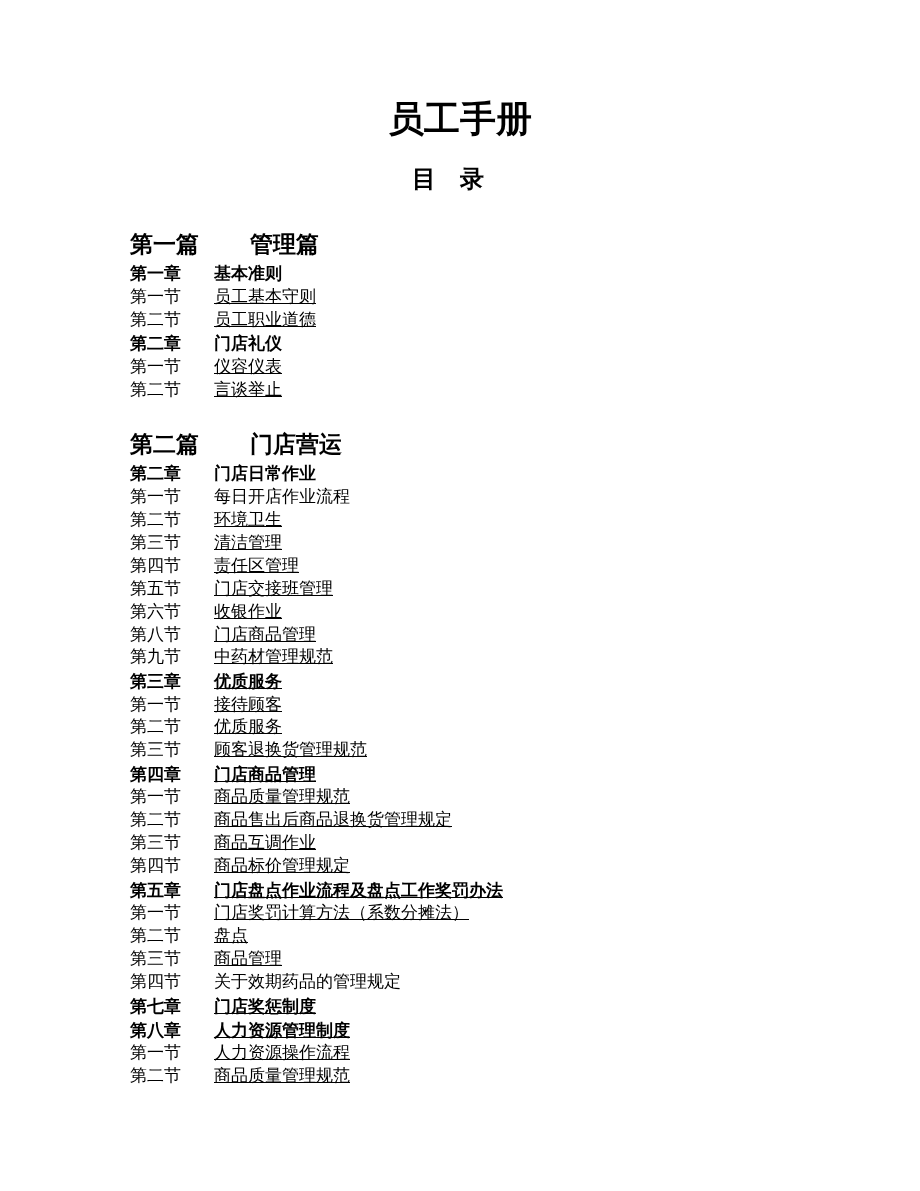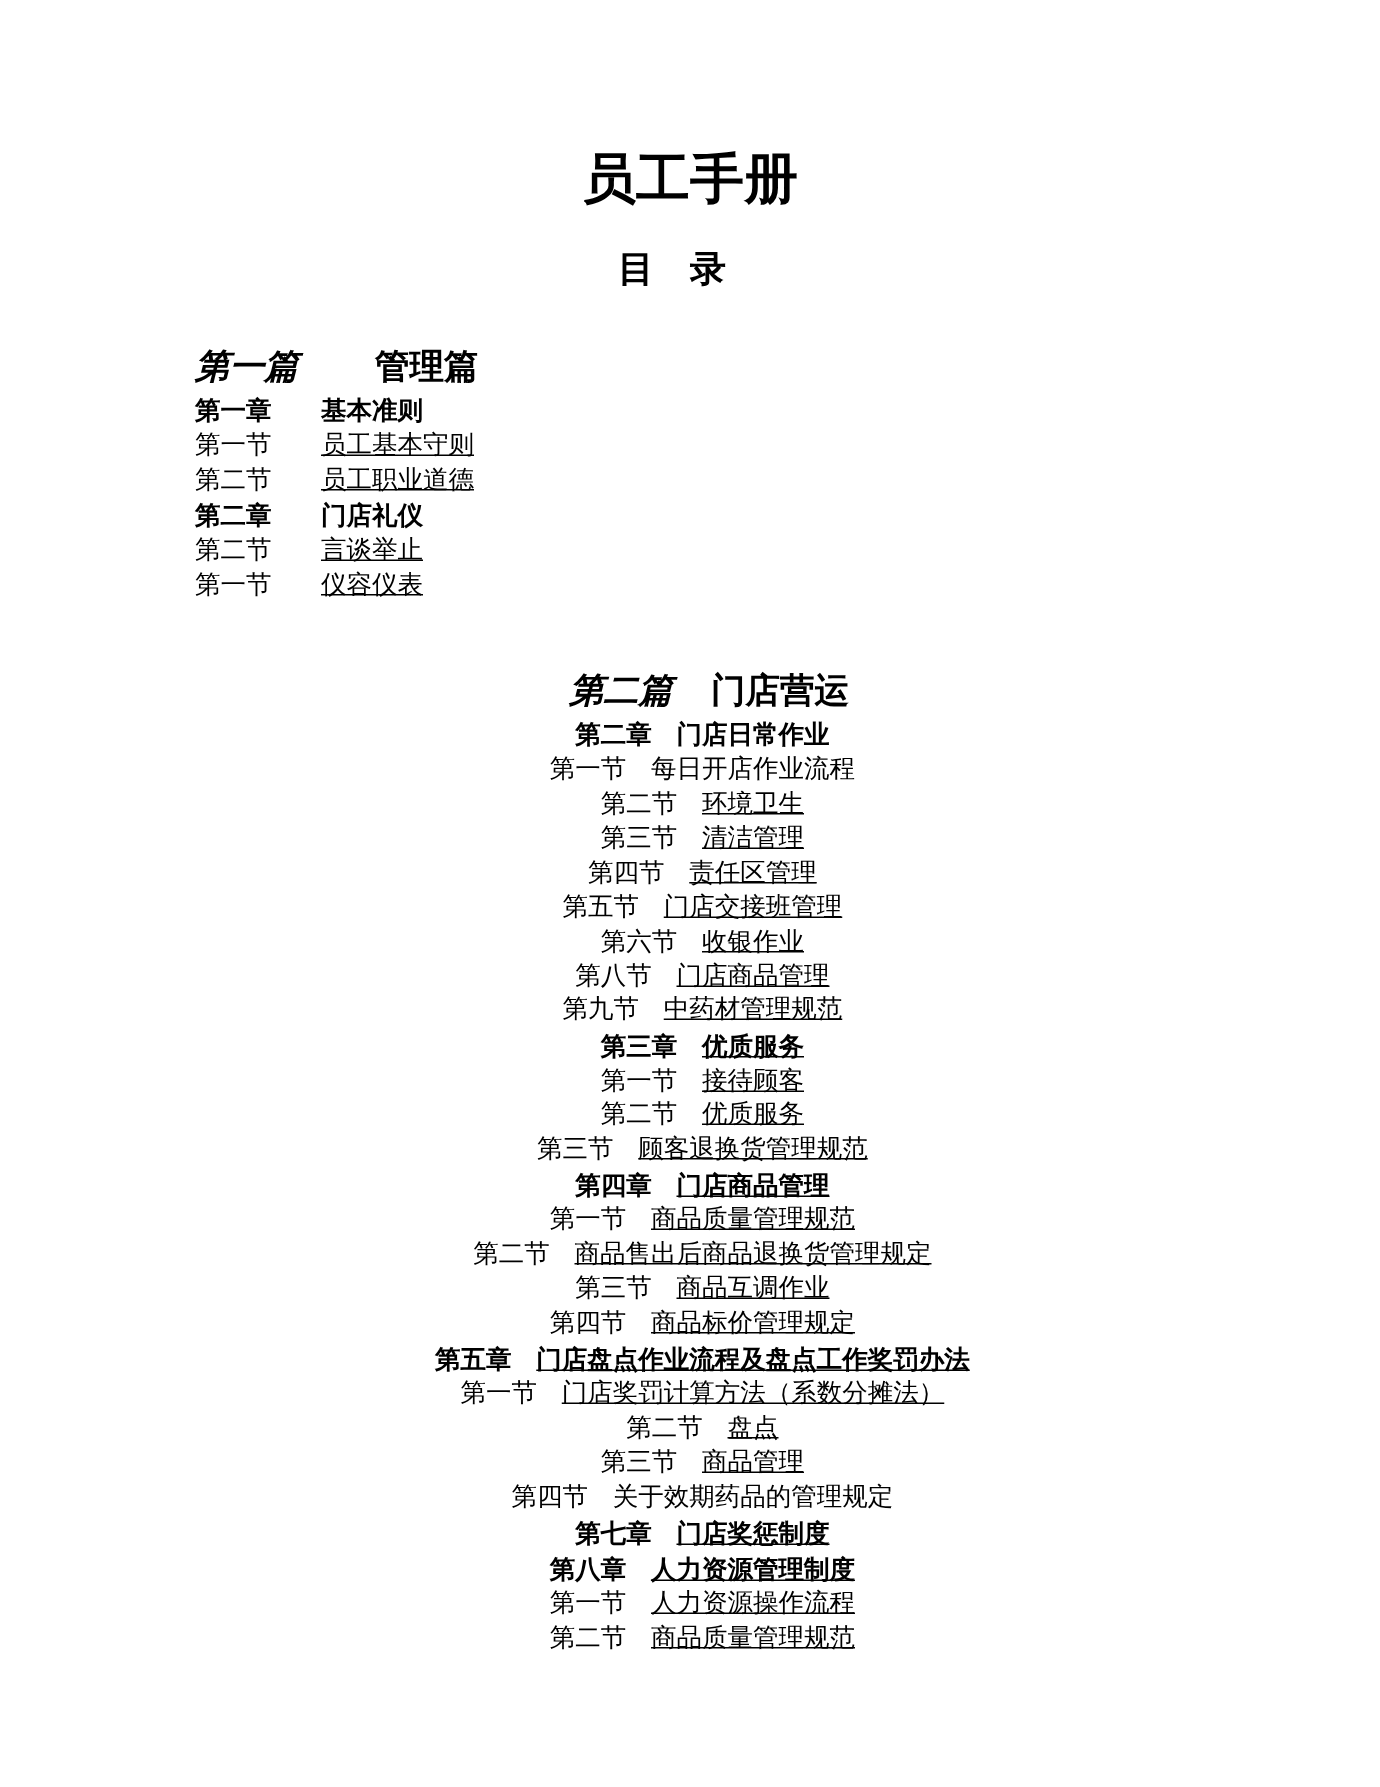--- a/index.html
+++ b/index.html
@@ -19,27 +19,27 @@
       font-family: "SimSun", "宋体", serif;
     }
     .toc-heading {
       text-align: center;
       font-size: 24px;
       font-weight: bold;
       letter-spacing: 24px;
       margin-bottom: 34px;
     }
     .group { margin-top: 0; }
-    .group + .group { margin-top: 44px; text-align: center; }
+    .group + .group { margin-top: 28px; }
     .part-line {
       font-size: 23px;
       font-weight: bold;
       line-height: 1.4;
     }
-    .part-line .label { display: inline-block; width: 120px; font-style: italic; }
+    .part-line .label { display: inline-block; width: 120px; }
     .chapter-line {
       font-size: 17px;
       font-weight: bold;
       line-height: 1.3;
       margin-top: 2px;
     }
     .chapter-line .label { display: inline-block; width: 84px; }
     .chapter-line.underlined { text-decoration: underline; }
     .section-line {
       font-size: 17px;
@@ -57,22 +57,22 @@
 <h1 class="doc-title">员工手册</h1>
 <div class="toc-heading">目录</div>
 
 <div id="toc-root">
     <div class="group">
       <div class="part-line"><span class="label">第一篇</span><span>管理篇</span></div>
       <div class="chapter-line"><span class="label">第一章</span><span>基本准则</span></div>
       <div class="section-line"><span class="label">第一节</span><span>员工基本守则</span></div>
       <div class="section-line"><span class="label">第二节</span><span>员工职业道德</span></div>
       <div class="chapter-line"><span class="label">第二章</span><span>门店礼仪</span></div>
+      <div class="section-line"><span class="label">第一节</span><span>仪容仪表</span></div>
       <div class="section-line"><span class="label">第二节</span><span>言谈举止</span></div>
-      <div class="section-line"><span class="label">第一节</span><span>仪容仪表</span></div>
     </div>
     <div class="group">
       <div class="part-line"><span class="label">第二篇</span><span>门店营运</span></div>
       <div class="chapter-line"><span class="label">第二章</span><span>门店日常作业</span></div>
       <div class="section-line no-underline"><span class="label">第一节</span><span>每日开店作业流程</span></div>
       <div class="section-line"><span class="label">第二节</span><span>环境卫生</span></div>
       <div class="section-line"><span class="label">第三节</span><span>清洁管理</span></div>
       <div class="section-line"><span class="label">第四节</span><span>责任区管理</span></div>
       <div class="section-line"><span class="label">第五节</span><span>门店交接班管理</span></div>
       <div class="section-line"><span class="label">第六节</span><span>收银作业</span></div>

